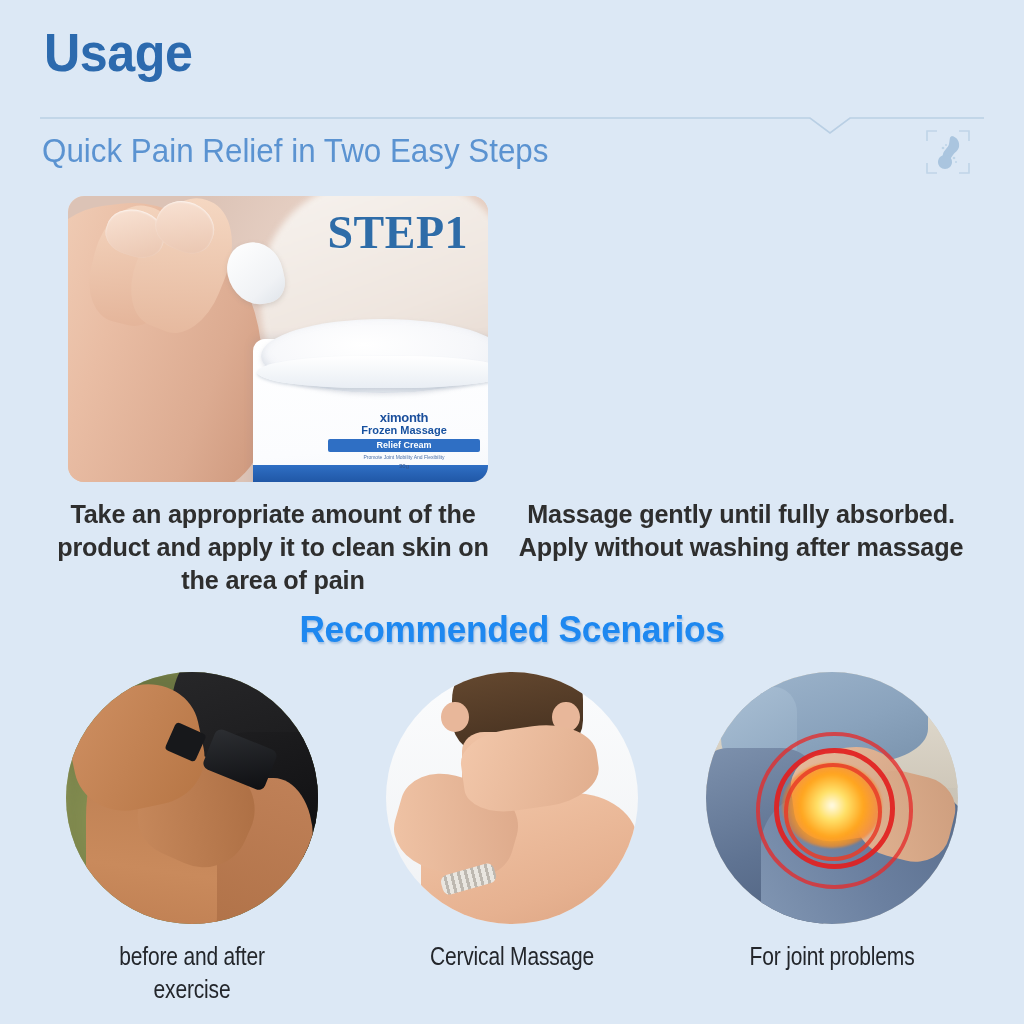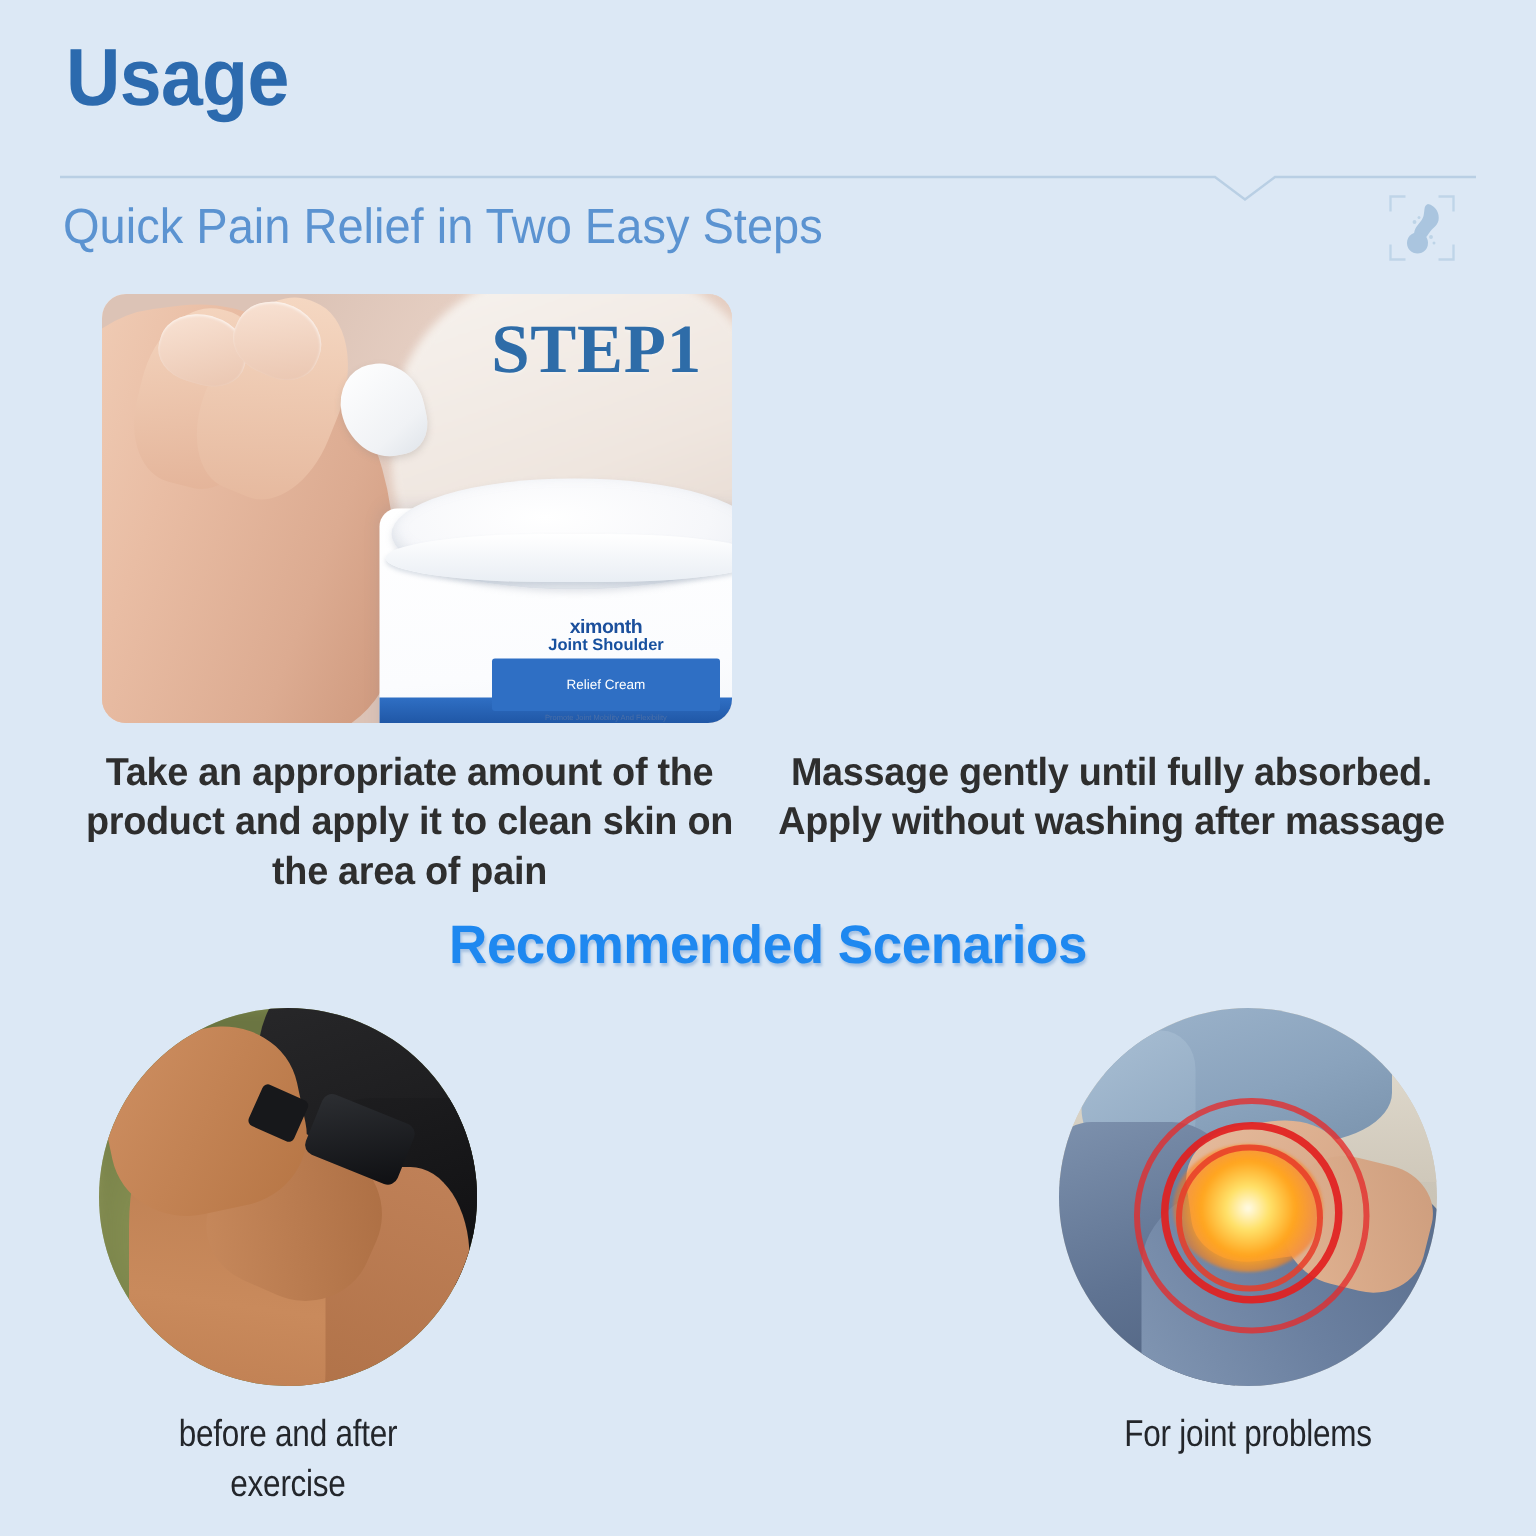--- a/index.html
+++ b/index.html
@@ -79,21 +79,21 @@
       background:radial-gradient(ellipse at 42% 35%, #ffffff 0%, #f6f7fa 55%, #e6eaf0 100%);
       border-radius:50%; box-shadow:inset 0 -4px 9px rgba(170,180,195,.35),0 2px 4px rgba(150,160,175,.25); }
   .ph1 .rim { position:absolute; left:45%; top:56%; width:60%; height:11%;
       background:linear-gradient(180deg,#ffffff,#e9eef4); border-radius:50%/60%;
       box-shadow:0 2px 3px rgba(140,155,175,.3); }
   .ph1 .lbl { position:absolute; left:62%; top:75%; width:36%; text-align:center;
       color:#1d4f9e; line-height:1.05; }
   .ph1 .lbl .brand { font-size:13px; font-weight:bold; letter-spacing:-0.3px; color:#1b4f9c; }
   .ph1 .lbl .l2 { font-size:11px; font-weight:bold; color:#17519f; margin-top:1px; }
   .ph1 .lbl .band { margin-top:2px; background:#2f6fc4; color:#fff; font-size:9px;
-      font-weight:normal; border-radius:2px; padding:13px 0; }
+      font-weight:bold; border-radius:2px; padding:2px 0; }
   .ph1 .lbl .l4 { font-size:5px; color:#4a6fa8; margin-top:2px; line-height:1.2; }
   .ph1 .lbl .l5 { font-size:6px; color:#33558c; margin-top:3px; }
   .ph1 .blueband { position:absolute; left:44%; top:94%; width:62%; height:8%;
       background:linear-gradient(180deg,#2f6fc4,#1b4f9c); }
 
   
   .ph2 { background:linear-gradient(165deg,#cfd6da 0%,#bfc8ce 40%,#aeb9c0 100%); }
   .ph2 .wall { position:absolute; left:0; top:0; width:100%; height:46%;
       background:linear-gradient(180deg,#c8d0d5,#b9c3ca); }
   .ph2 .dark { position:absolute; left:0; top:0; width:17%; height:32%;
@@ -285,21 +285,21 @@
         <div class="fgr f2"></div>
         <div class="nail n1"></div>
         <div class="nail n2"></div>
         <div class="dab"></div>
         <div class="jar"></div>
         <div class="blueband"></div>
         <div class="cream"></div>
         <div class="rim"></div>
         <div class="lbl">
           <div class="brand">ximonth</div>
-          <div class="l2">Joint Shoulder</div>
+          <div class="l2">Frozen Massage</div>
           <div class="band">Relief Cream</div>
           <div class="l4">Promote Joint Mobility And Flexibility</div>
           <div class="l5">30g</div>
         </div>
       </div>
       <div class="panel-label">STEP1</div>
     </div>
 
   </div>
 
@@ -322,20 +322,35 @@
           <div class="leg"></div>
           <div class="handB"></div>
           <div class="handA"></div>
           <div class="strap"></div>
           <div class="watch"></div>
         </div>
       </div>
       <div class="scn-cap">before and after exercise</div>
     </div>
 
+    <div class="scn s2">
+      <div class="circ">
+        <div class="c2b">
+          <div class="head"></div>
+          <div class="ear1"></div>
+          <div class="ear2"></div>
+          <div class="neck"></div>
+          <div class="back"></div>
+          <div class="thandB"></div>
+          <div class="thandA"></div>
+          <div class="bracelet"></div>
+        </div>
+      </div>
+      <div class="scn-cap">Cervical Massage</div>
+    </div>
 
     <div class="scn s3">
       <div class="circ">
         <div class="c3b">
           <div class="sofa"></div>
           <div class="cush"></div>
           <div class="shirtB"></div>
           <div class="arm3"></div>
           <div class="jeansU"></div>
           <div class="jeansL"></div>

